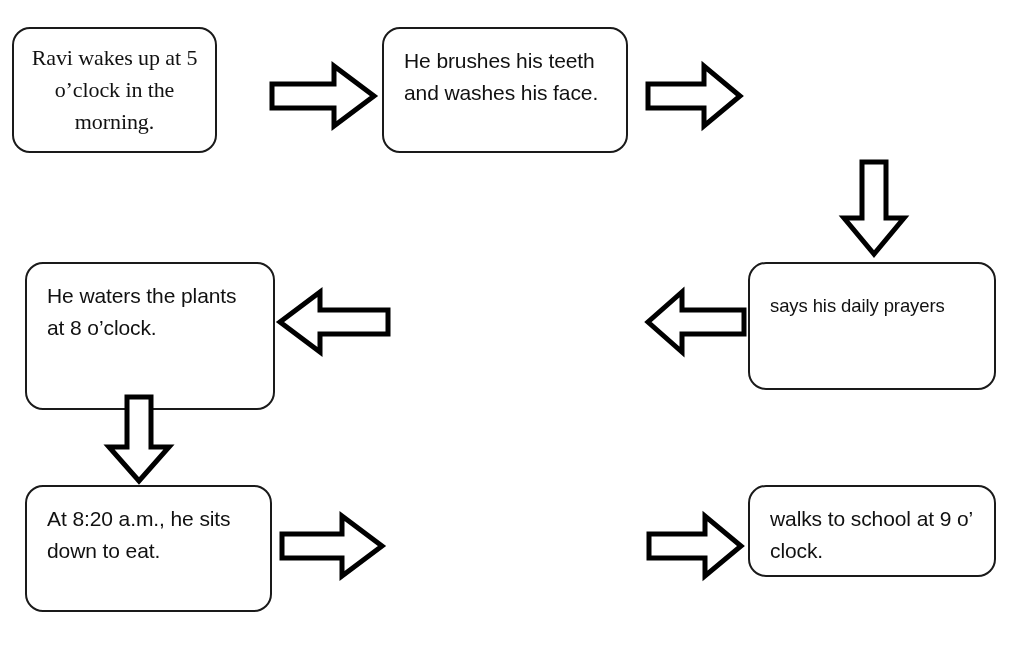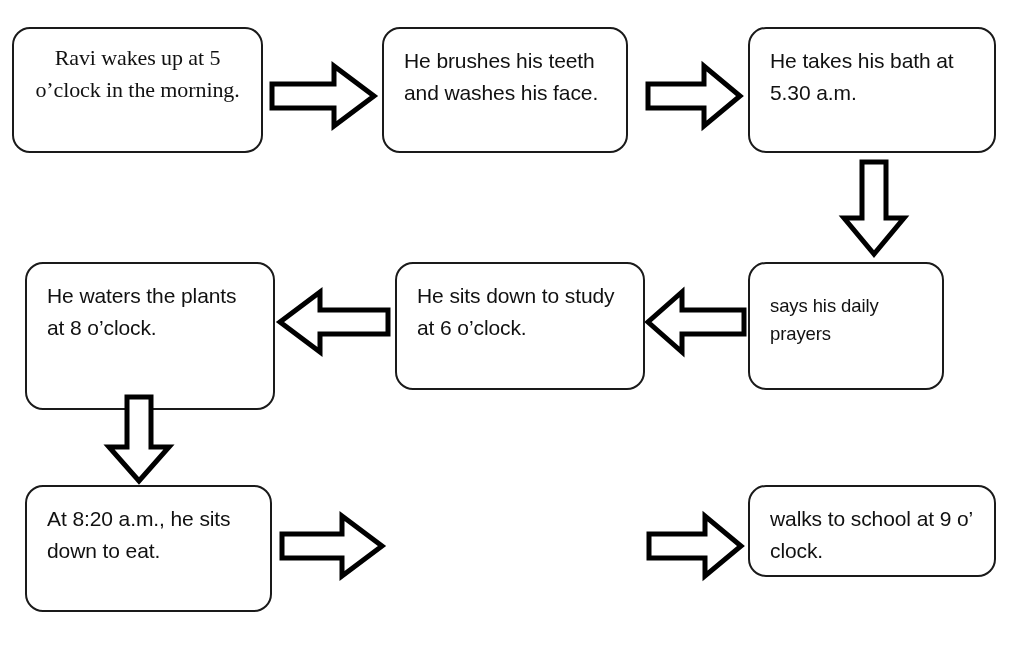--- a/index.html
+++ b/index.html
@@ -60,63 +60,57 @@
     stroke: #000000;
     stroke-width: 5;
     stroke-linejoin: miter;
   }
 </style>
 </head>
 <body>
 
 <div id="canvas">
 
-  <div class="node node-serif" style="left:12px; top:27px; width:251px; height:126px;">
+  <div class="node node-serif" style="left:12px; top:27px; width:205px; height:126px;">
     <div class="node-text">Ravi wakes up at 5 o’clock in the morning.</div>
   </div>
 
   <div class="arrow" style="left:268px; top:62px; width:110px; height:68px;">
     <svg viewBox="0 0 110 68" width="110" height="68">
       <polygon points="4,22 66,22 66,4 106,34 66,64 66,46 4,46"></polygon>
     </svg>
   </div>
 
   <div class="node" style="left:382px; top:27px; width:246px; height:126px;">
     <div class="node-text">He brushes his teeth and washes his face.</div>
   </div>
 
   <div class="arrow" style="left:644px; top:62px; width:100px; height:68px;">
     <svg viewBox="0 0 100 68" width="100" height="68">
       <polygon points="4,22 60,22 60,4 96,34 60,64 60,46 4,46"></polygon>
     </svg>
   </div>
 
-  <div class="node" style="left:748px; top:27px; width:248px; height:126px;">
-    <div class="node-text">He takes his bath at 5.30 a.m.</div>
-  </div>
 
   <div class="arrow" style="left:838px; top:158px; width:72px; height:100px;">
     <svg viewBox="0 0 72 100" width="72" height="100">
       <polygon points="24,4 48,4 48,60 66,60 36,96 6,60 24,60"></polygon>
     </svg>
   </div>
 
-  <div class="node node-single" style="left:748px; top:262px; width:196px; height:128px;">
+  <div class="node node-single" style="left:748px; top:262px; width:248px; height:128px;">
     <div class="node-text">says his daily prayers</div>
   </div>
 
   <div class="arrow" style="left:644px; top:288px; width:104px; height:68px;">
     <svg viewBox="0 0 104 68" width="104" height="68">
       <polygon points="100,22 38,22 38,4 4,34 38,64 38,46 100,46"></polygon>
     </svg>
   </div>
 
-  <div class="node" style="left:395px; top:262px; width:250px; height:128px;">
-    <div class="node-text">He sits down to study at 6 o’clock.</div>
-  </div>
 
   <div class="arrow" style="left:276px; top:288px; width:116px; height:68px;">
     <svg viewBox="0 0 116 68" width="116" height="68">
       <polygon points="112,22 44,22 44,4 4,34 44,64 44,46 112,46"></polygon>
     </svg>
   </div>
 
   <div class="node" style="left:25px; top:262px; width:250px; height:148px;">
     <div class="node-text">He waters the plants at 8 o’clock.</div>
   </div>

